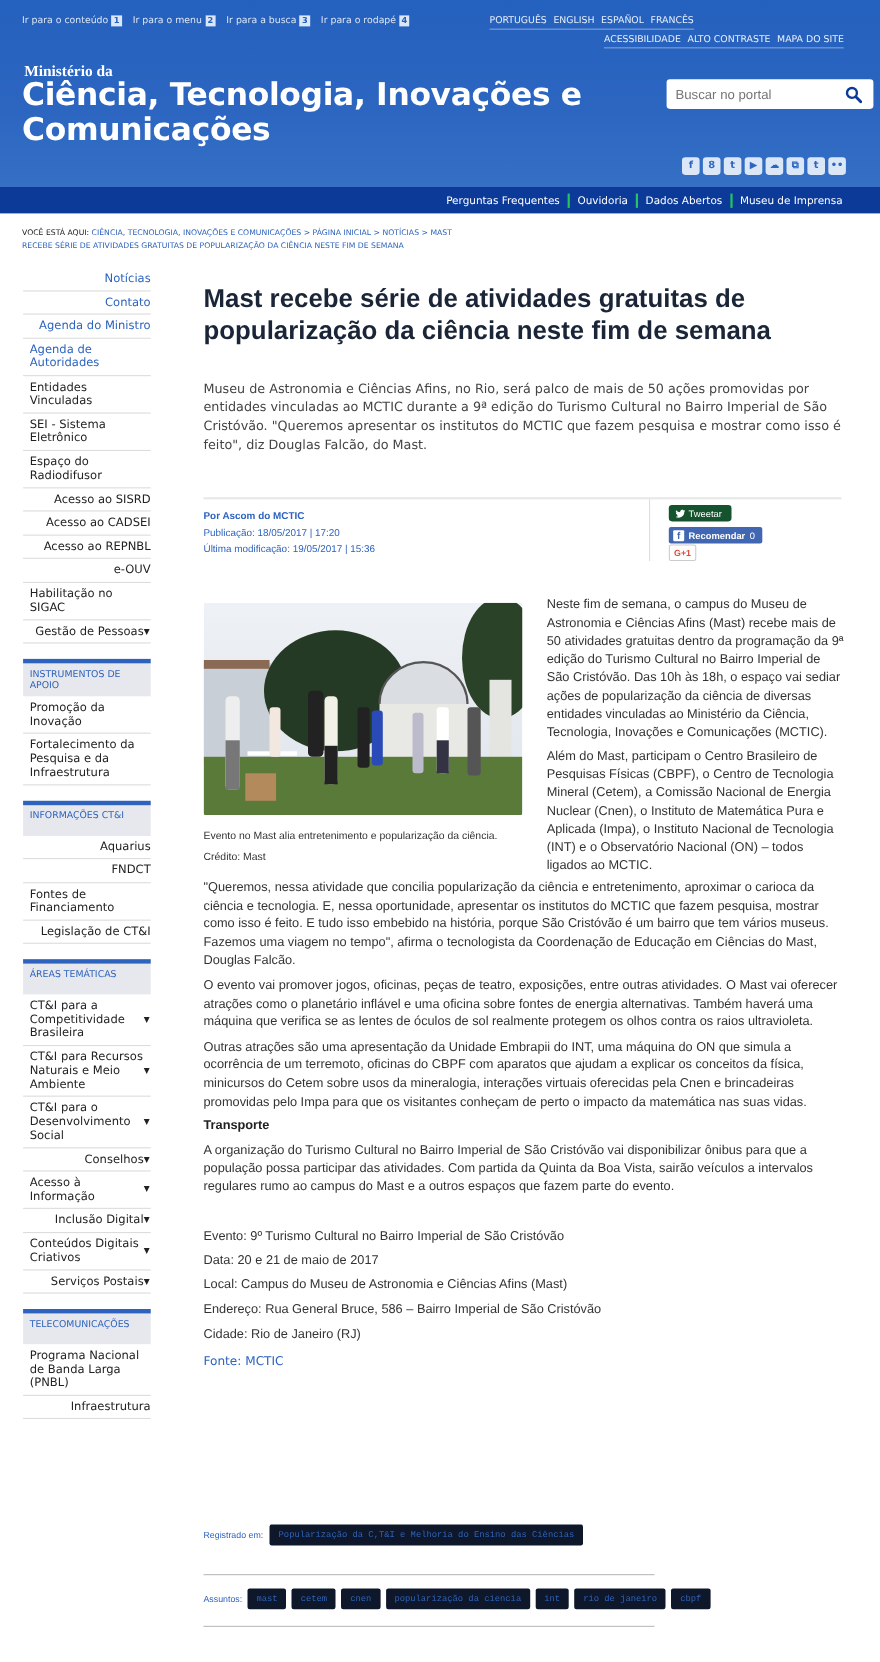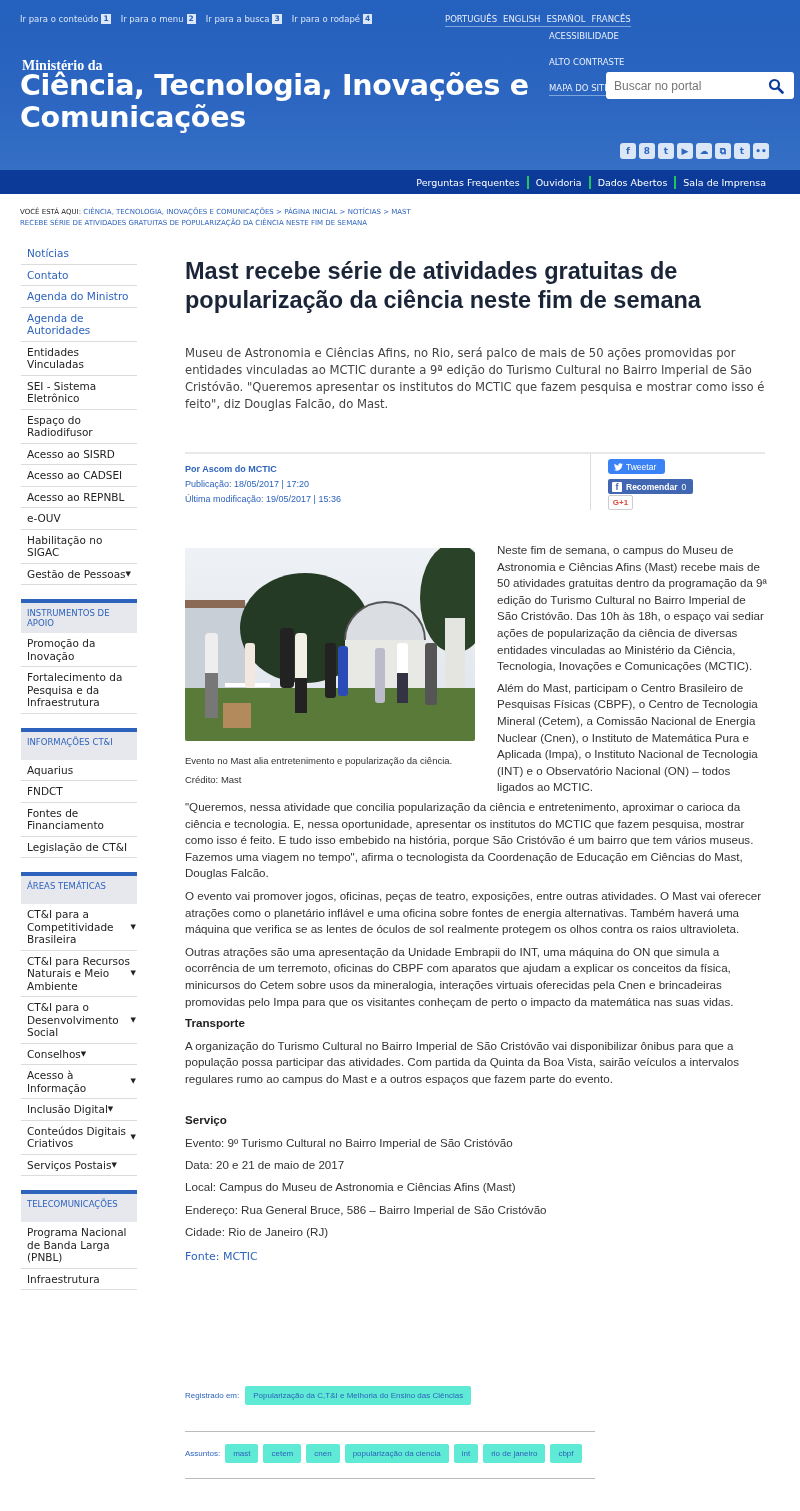--- a/index.html
+++ b/index.html
@@ -7,76 +7,76 @@
   body { font-family: "Liberation Sans", sans-serif; color: #333; position: relative; height: 1511px; overflow: hidden; }
 
   
   .header { position: absolute; left: 0; top: 0; width: 800px; height: 170px;
     background: linear-gradient(180deg, #2460bd 0%, #2c66c1 60%, #3570c5 100%); color: #fff; }
   .skip-links { position: absolute; left: 20px; top: 14px; font-family: "DejaVu Sans", sans-serif; font-size: 8.5px; display: flex; gap: 10px; }
   .skip-links a { color: #dbe6f7; text-decoration: none; display: flex; align-items: center; gap: 3px; }
   .skip-links .num { background: #dbe6f7; color: #2460bd; font-size: 7.5px; padding: 0 2px; font-weight: bold; line-height: 10px; }
   .lang-bar { position: absolute; left: 445px; top: 14px; font-family: "DejaVu Sans", sans-serif; font-size: 8.5px; display: flex; gap: 6px; border-bottom: 1px solid #7ea4dd; padding-bottom: 2px; }
   .lang-bar a, .acc-bar a { color: #e8effa; text-decoration: none; }
-  .acc-bar { position: absolute; left: 549px; top: 31px; font-family: "DejaVu Sans", sans-serif; font-size: 8.5px; display: flex; gap: 16px; border-bottom: 1px solid #7ea4dd; padding-bottom: 2px; flex-direction: column; }
+  .acc-bar { position: absolute; left: 549px; top: 31px; font-family: "DejaVu Sans", sans-serif; font-size: 8.5px; display: flex; gap: 6px; border-bottom: 1px solid #7ea4dd; padding-bottom: 2px; }
   .ministry-small { position: absolute; left: 22px; top: 58px; font-family: Liberation Serif, serif; font-weight: bold; font-size: 14px; }
   .site-title { position: absolute; left: 20px; top: 70px; width: 560px; font-family: "DejaVu Sans", sans-serif; font-weight: bold; font-size: 28.5px; line-height: 32px; letter-spacing: -0.3px; }
   .search-box { position: absolute; left: 606px; top: 72px; width: 188px; height: 27px; background: #fff; border-radius: 3px; display: flex; align-items: center; }
   .search-box input { border: none; outline: none; font-family: "Liberation Sans", sans-serif; font-size: 12px; color: #666; padding-left: 8px; width: 155px; background: transparent; }
   .search-box .search-btn { width: 30px; height: 27px; display: flex; align-items: center; justify-content: center; cursor: pointer; }
   .social { position: absolute; left: 620px; top: 143px; display: flex; gap: 3px; }
   .social span { width: 16px; height: 16px; background: #dbe7f7; color: #2c66c1; border-radius: 3px; font-size: 9px; font-weight: bold; display: flex; align-items: center; justify-content: center; font-family: "DejaVu Sans", sans-serif; }
   .service-bar { position: absolute; left: 0; top: 170px; width: 800px; height: 24px; background: #0c3a99; }
   .service-links { position: absolute; right: 27px; top: 0; height: 24px; display: flex; align-items: center; font-family: "DejaVu Sans", sans-serif; font-size: 9.5px; }
   .service-links a { color: #fff; text-decoration: none; padding: 0 7px; border-left: 2px solid #22c55e; line-height: 13px; }
   .service-links a:first-child { border-left: none; }
 
   
   .breadcrumb { position: absolute; left: 20px; top: 207px; width: 420px; font-family: "DejaVu Sans", sans-serif; font-size: 7px; line-height: 11px; color: #2d63bd; text-transform: uppercase; }
   .breadcrumb .here { color: #222; }
   .breadcrumb a { color: #2d63bd; text-decoration: none; }
 
   
   .sidebar { position: absolute; left: 21px; top: 243px; width: 116px; font-family: "DejaVu Sans", sans-serif; font-size: 10.5px; }
-  .side-item { display: flex; justify-content: flex-start; align-items: center; padding: 4px 0 4px 6px; border-bottom: 1px solid #dcdcdc; line-height: 12.5px; color: #222; cursor: pointer; }
+  .side-item { display: flex; justify-content: flex-end; align-items: center; padding: 4px 0 4px 6px; border-bottom: 1px solid #dcdcdc; line-height: 12.5px; color: #222; cursor: pointer; }
   .side-item.blue { color: #2d63bd; }
   .side-item .caret { font-size: 7px; color: #222; padding-right: 1px; }
   .side-group { margin-top: 14px; }
   .side-head { background: #e7e8ed; border-top: 4px solid #2d63bd; padding: 5px 6px; font-size: 8.5px; line-height: 10px; color: #2d63bd; text-transform: uppercase; min-height: 32px; }
 
   
   .main { position: absolute; left: 185px; top: 257px; width: 580px; }
   .article-title { font-family: "Liberation Sans", sans-serif; font-weight: bold; font-size: 23.5px; line-height: 29px; color: #1b2538; width: 580px; }
   .lead { margin-top: 30px; font-family: "DejaVu Sans", sans-serif; font-size: 11.6px; line-height: 17px; color: #444; width: 580px; }
   .meta { position: absolute; left: 185px; top: 452px; width: 580px; border-top: 2px solid #e8e8e8; height: 54px; }
   .meta-left { position: absolute; left: 0; top: 8px; font-size: 9px; line-height: 15px; color: #2d63bd; }
   .meta-left .author { font-weight: bold; }
   .meta-divider { position: absolute; left: 405px; top: 0; width: 1px; height: 56px; background: #ddd; }
   .share { position: absolute; left: 423px; top: 5px; display: flex; flex-direction: column; gap: 5px; }
-  .btn-tweet { background: #3b82f6; color: #fff; font-size: 8.5px; height: 15px; padding: 0 6px; border-radius: 3px; display: flex; align-items: center; gap: 3px; width: 57px; cursor: pointer; }
+  .btn-tweet { background: #14532d; color: #fff; font-size: 8.5px; height: 15px; padding: 0 6px; border-radius: 3px; display: flex; align-items: center; gap: 3px; width: 57px; cursor: pointer; }
   .btn-fb { background: #4267b2; color: #fff; font-size: 8.5px; height: 15px; padding: 0 4px; border-radius: 2px; display: flex; align-items: center; gap: 4px; width: 85px; font-weight: bold; cursor: pointer; }
   .btn-fb .f { background: #fff; color: #4267b2; width: 10px; height: 10px; font-size: 9px; display: flex; align-items: center; justify-content: center; border-radius: 1px; }
   .btn-gplus { width: 25px; height: 15px; border: 1px solid #ccc; border-radius: 2px; color: #dd4b39; font-size: 8px; font-weight: bold; display: flex; align-items: center; justify-content: center; margin-top: -4px; cursor: pointer; background: #fff; }
 
   .photo { position: absolute; left: 185px; top: 548px; width: 290px; height: 193px; overflow: hidden; border-radius: 2px; }
   .caption { position: absolute; left: 185px; top: 751px; font-size: 9.5px; line-height: 19px; color: #333; }
 
   .body-text { font-family: "Liberation Sans", sans-serif; font-size: 11.6px; line-height: 16.6px; color: #333; }
   .col-right { position: absolute; left: 497px; top: 542px; width: 272px; }
   .col-right p { margin-bottom: 5px; }
   .col-full { position: absolute; left: 185px; top: 799px; width: 590px; }
   .col-full p { margin-bottom: 6px; }
   .col-full h4 { font-size: 11.6px; font-weight: bold; color: #222; margin: -1px 0 6px; }
   .servico { position: absolute; left: 185px; top: 1113px; width: 590px; font-size: 11.6px; color: #333; }
   .servico h4 { font-weight: bold; font-size: 11.6px; color: #222; margin-bottom: 6px; }
   .servico p { line-height: 22.2px; }
   .fonte { margin-top: 7px; font-family: "DejaVu Sans", sans-serif; font-size: 11px; color: #2d63bd; cursor: pointer; }
 
   .registered { position: absolute; left: 185px; top: 1386px; display: flex; align-items: center; gap: 6px; font-size: 8px; color: #2d63bd; }
-  .tag { background: #5eead4; color: #2d63bd; font-size: 8px; padding: 5px 8px; border-radius: 2px; cursor: pointer; }
+  .tag { background: #0f172a; color: #2d63bd; font-size: 8px; padding: 5px 8px; border-radius: 2px; cursor: pointer; font-family: Liberation Mono, monospace; }
   .hr1 { position: absolute; left: 185px; top: 1431px; width: 410px; height: 1px; background: #bbb; }
   .subjects { position: absolute; left: 185px; top: 1444px; display: flex; align-items: center; gap: 5px; font-size: 8px; color: #2d63bd; }
   .hr2 { position: absolute; left: 185px; top: 1478px; width: 410px; height: 1px; background: #bbb; }
 </style>
 </head>
 <body>
 
 <div class="header">
   <div class="skip-links" id="skip-links">
       <a>
@@ -127,21 +127,21 @@
       <span>⧉</span>
       <span>t</span>
       <span>••</span>
     </div>
 </div>
 <div class="service-bar">
   <div class="service-links" id="service-links">
       <a>Perguntas Frequentes</a>
       <a>Ouvidoria</a>
       <a>Dados Abertos</a>
-      <a>Sala de Imprensa</a>
+      <a>Museu de Imprensa</a>
     </div>
 </div>
 
 <div class="breadcrumb" id="breadcrumb">
   <span class="here">VOCÊ ESTÁ AQUI:</span>
  <a>CIÊNCIA, TECNOLOGIA, INOVAÇÕES E COMUNICAÇÕES &gt;</a> <a>PÁGINA INICIAL &gt;</a> <a>NOTÍCIAS &gt;</a> <a>MAST RECEBE SÉRIE DE ATIVIDADES GRATUITAS DE POPULARIZAÇÃO DA CIÊNCIA NESTE FIM DE SEMANA</a></div>
 
 <nav class="sidebar" id="sidebar">
     <div class="side-item blue">
       <span>Notícias</span>
@@ -329,21 +329,20 @@
 
 <div class="col-full body-text">
   <p>"Queremos, nessa atividade que concilia popularização da ciência e entretenimento, aproximar o carioca da ciência e tecnologia. E, nessa oportunidade, apresentar os institutos do MCTIC que fazem pesquisa, mostrar como isso é feito. E tudo isso embebido na história, porque São Cristóvão é um bairro que tem vários museus. Fazemos uma viagem no tempo", afirma o tecnologista da Coordenação de Educação em Ciências do Mast, Douglas Falcão.</p>
   <p>O evento vai promover jogos, oficinas, peças de teatro, exposições, entre outras atividades. O Mast vai oferecer atrações como o planetário inflável e uma oficina sobre fontes de energia alternativas. Também haverá uma máquina que verifica se as lentes de óculos de sol realmente protegem os olhos contra os raios ultravioleta.</p>
   <p>Outras atrações são uma apresentação da Unidade Embrapii do INT, uma máquina do ON que simula a ocorrência de um terremoto, oficinas do CBPF com aparatos que ajudam a explicar os conceitos da física, minicursos do Cetem sobre usos da mineralogia, interações virtuais oferecidas pela Cnen e brincadeiras promovidas pelo Impa para que os visitantes conheçam de perto o impacto da matemática nas suas vidas.</p>
   <h4>Transporte</h4>
   <p>A organização do Turismo Cultural no Bairro Imperial de São Cristóvão vai disponibilizar ônibus para que a população possa participar das atividades. Com partida da Quinta da Boa Vista, sairão veículos a intervalos regulares rumo ao campus do Mast e a outros espaços que fazem parte do evento.</p>
 </div>
 
 <div class="servico">
-  <h4>Serviço</h4>
   <p>Evento: 9º Turismo Cultural no Bairro Imperial de São Cristóvão</p>
   <p>Data: 20 e 21 de maio de 2017</p>
   <p>Local: Campus do Museu de Astronomia e Ciências Afins (Mast)</p>
   <p>Endereço: Rua General Bruce, 586 – Bairro Imperial de São Cristóvão</p>
   <p>Cidade: Rio de Janeiro (RJ)</p>
   <div class="fonte">Fonte: MCTIC</div>
 </div>
 
 <div class="registered">
   <span>Registrado em:</span>

